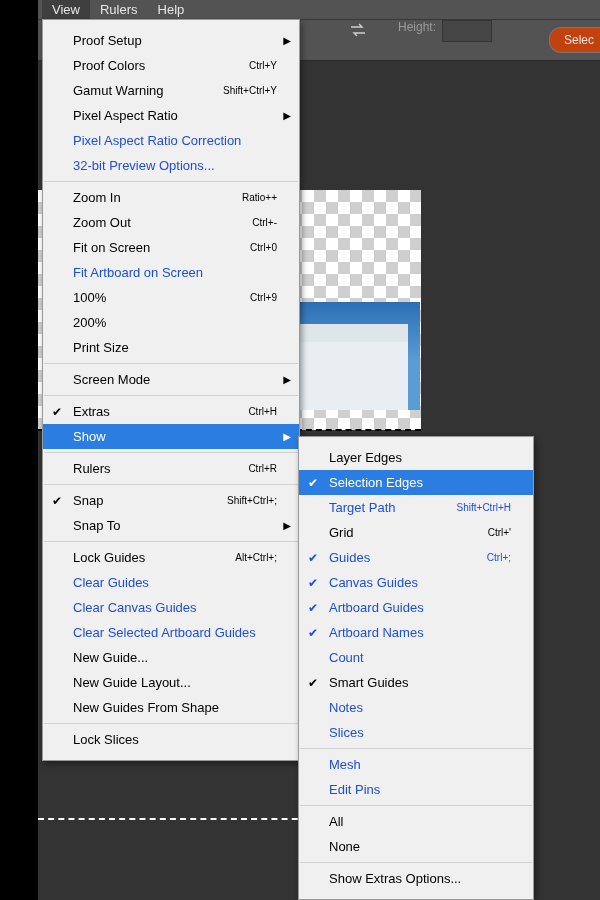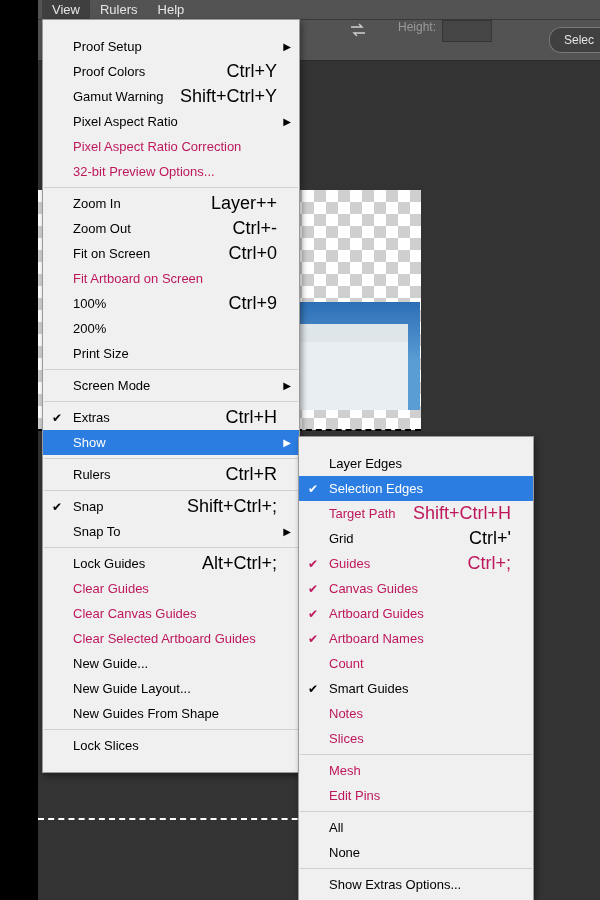--- a/index.html
+++ b/index.html
@@ -4,42 +4,42 @@
 <style>
   html,body{margin:0;padding:0;width:600px;height:900px;background:#000;font-family:"Segoe UI",Tahoma,sans-serif;font-size:13px;overflow:hidden}
   .app{position:relative;width:600px;height:900px}
   .menubar{position:absolute;left:38px;top:0;height:19px;display:flex;align-items:center;background:#535353;color:#e6e6e6;padding:0 4px;width:562px}
   .menubar .mitem{padding:8px 10px;cursor:default}
   .menubar .mitem.active{background:#3f3f3f}
   .optbar{position:absolute;left:38px;top:19px;height:40px;width:562px;background:#535353;border-top:1px solid #383838;border-bottom:1px solid #2b2b2b;display:flex;align-items:flex-start;color:#b8b8b8}
   .swapicon{margin-left:310px;width:20px;height:20px;display:flex;align-items:center;justify-content:center;color:#cfcfcf}
   .hlabel{margin-left:30px;font-size:12px;color:#9a9a9a}
   .hfield{margin-left:6px;width:48px;height:20px;background:#454545;border:1px solid #353535}
-  .selbtn{position:absolute;right:0;top:27px;height:24px;background:#404040;border:1px solid #777;border-right:none;border-radius:12px 0 0 12px;color:#e6e6e6;font-size:12px;padding:0 6px 0 14px;display:flex;align-items:center}
+  .selbtn{position:absolute;right:0;top:27px;height:24px;background:#c2410c;border:1px solid #777;border-right:none;border-radius:12px 0 0 12px;color:#e6e6e6;font-size:12px;padding:0 6px 0 14px;display:flex;align-items:center}
   .canvas-area{position:absolute;left:38px;top:60px;width:562px;height:840px;background:#333}
   .doc{position:absolute;left:0;top:130px;width:383px;height:240px;
        background-color:#fff;
        background-image:linear-gradient(45deg,#cfcfcf 25%,transparent 25%,transparent 75%,#cfcfcf 75%,#cfcfcf),
                         linear-gradient(45deg,#cfcfcf 25%,transparent 25%,transparent 75%,#cfcfcf 75%,#cfcfcf);
        background-size:24px 24px;background-position:0 0,12px 12px}
   .photo{position:absolute;left:242px;top:112px;width:140px;height:108px;
          background:linear-gradient(180deg,#2d6fb5 0%,#5a9cd4 55%,#5a9cd4 55%);overflow:hidden}
   .bldg{position:absolute;left:18px;top:40px;width:110px;height:70px;background:#e9eef2}
   .bldg:before{content:"";position:absolute;left:0;top:-18px;width:110px;height:18px;background:#dfe6ea}
   .marq{position:absolute;left:0;bottom:-1px;width:383px;height:0;border-top:2px dashed #000}
   .marq2{position:absolute;left:0;top:758px;width:280px;height:0;border-top:2px dashed #fff}
 
-  .menu{position:absolute;background:#f0f0f0;border:1px solid #9a9a9a;box-shadow:2px 3px 6px rgba(0,0,0,0.4);color:#000;padding:14px 0}
+  .menu{position:absolute;background:#f0f0f0;border:1px solid #9a9a9a;box-shadow:2px 3px 6px rgba(0,0,0,0.4);color:#000;padding:8px 0}
   .menu.main{left:42px;top:19px;width:256px}
   .menu.sub{left:298px;top:436px;width:234px}
   .row{display:flex;align-items:center;height:25px;padding:0 22px 0 30px;position:relative;white-space:nowrap}
   .row.hover{background:#2b7de1;color:#fff}
-  .row.disabled{color:#be185d}
+  .row.disabled{color:#1d4ed8}
   .row .lab{flex:1}
-  .row .sc{font-size:18px;margin-left:10px}
+  .row .sc{font-size:10px;margin-left:10px}
   .row .arrow{position:absolute;right:8px;font-size:10px}
   .row .chk{position:absolute;left:9px;font-size:12px}
   .sep{height:1px;background:#d0d0d0;margin:3px 1px}
 </style>
 </head>
 <body>
 
 <div class="app">
 
   <div class="canvas-area">
@@ -88,21 +88,21 @@
       </div>
       <div class="row disabled">
         <span class="lab">Pixel Aspect Ratio Correction</span>
       </div>
       <div class="row disabled">
         <span class="lab">32-bit Preview Options...</span>
       </div>
       <div class="sep"></div>
       <div class="row">
         <span class="lab">Zoom In</span>
-        <span class="sc">Layer++</span>
+        <span class="sc">Ratio++</span>
       </div>
       <div class="row">
         <span class="lab">Zoom Out</span>
         <span class="sc">Ctrl+-</span>
       </div>
       <div class="row">
         <span class="lab">Fit on Screen</span>
         <span class="sc">Ctrl+0</span>
       </div>
       <div class="row disabled">

